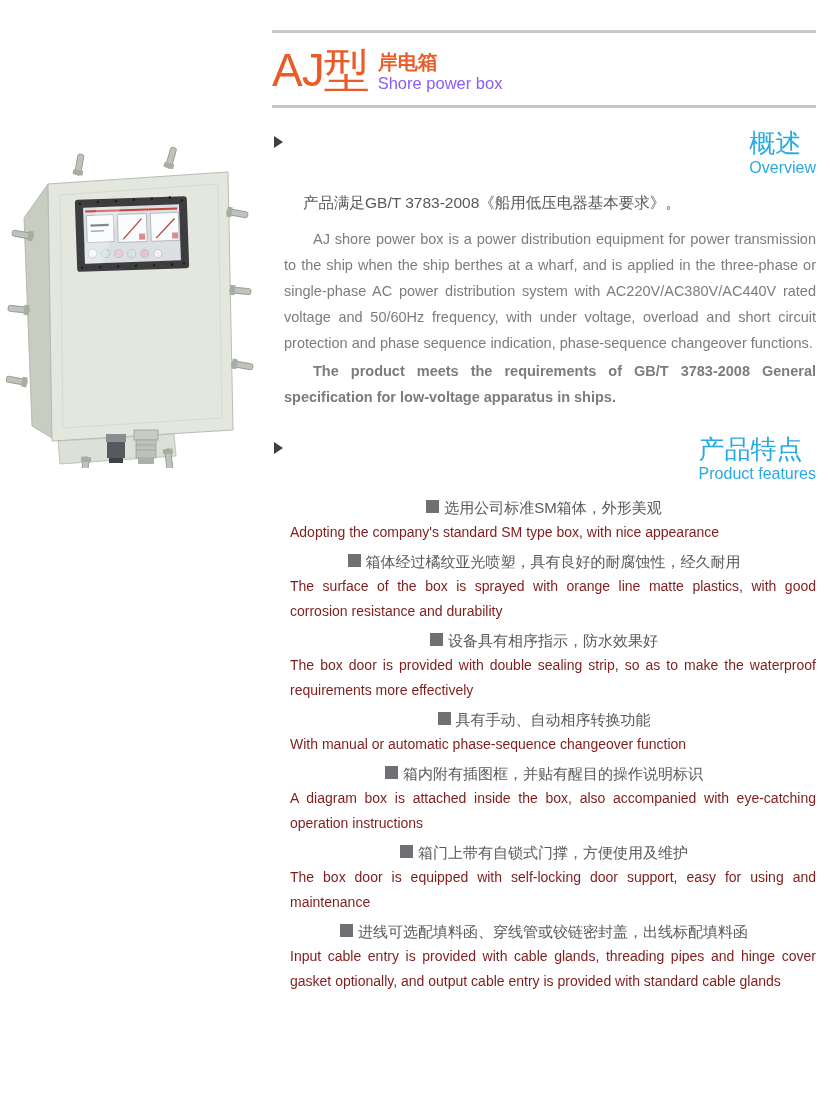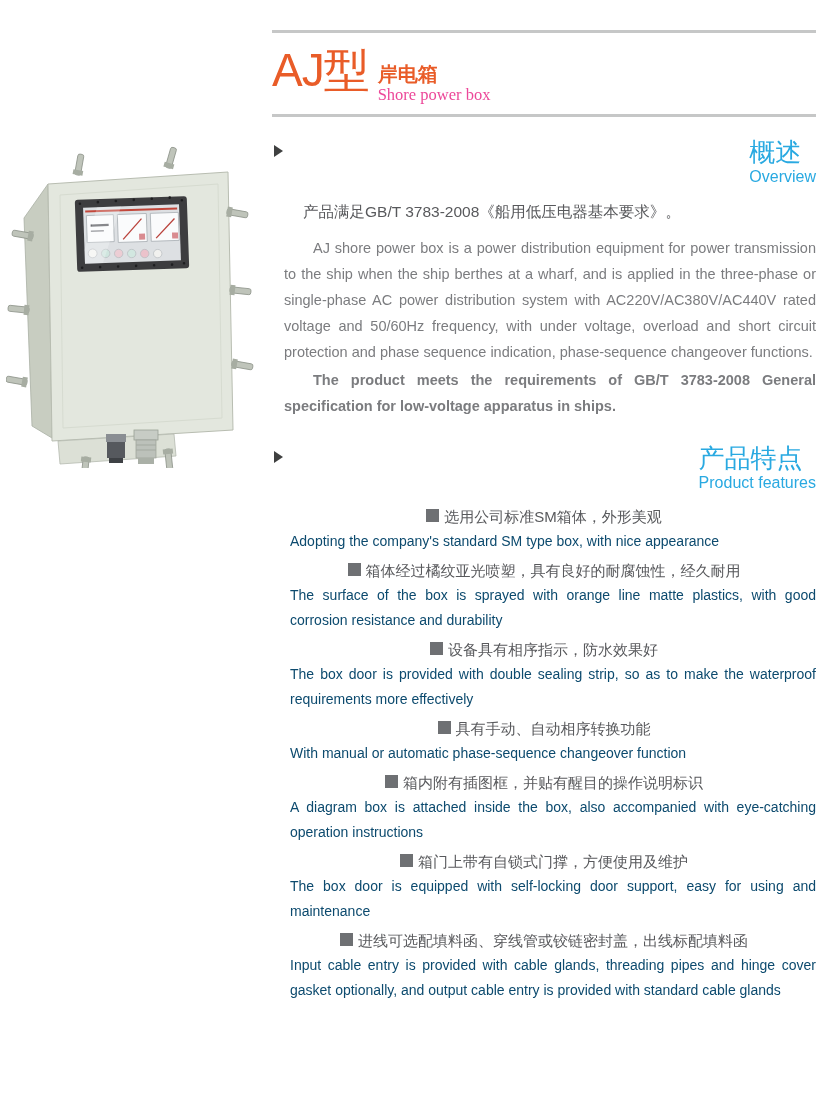--- a/index.html
+++ b/index.html
@@ -11,36 +11,36 @@
     font-family:"Liberation Sans","DejaVu Sans",sans-serif;
   }
   
   .photo-wrap{position:absolute;left:6px;top:138px;width:248px;height:330px;}
   
   .main{position:absolute;left:272px;top:0;width:544px;}
   .rule{height:3px;background:#c6c7c7;border:none;margin:0;}
   .rule-top{margin-top:30px;}
   .title-row{display:flex;align-items:flex-start;padding:11px 0 9px 0;}
   .model{font-size:46px;line-height:52px;color:#e95c28;letter-spacing:-1px;}
-  .subtitle{margin-left:9px;margin-top:19px;font-family:Liberation Serif, serif;}
+  .subtitle{margin-left:9px;margin-top:7px;}
   .subtitle-cn{font-size:20px;line-height:22px;font-weight:bold;color:#e95c28;}
-  .subtitle-en{font-size:16.5px;line-height:20px;color:#ec4899;}
+  .subtitle-en{font-size:16.5px;line-height:20px;color:#8b5cf6;}
   .section-header{display:flex;margin-top:20px;justify-content:space-between;}
   .tri{width:0;height:0;border-left:9px solid #3f4040;border-top:6px solid transparent;border-bottom:6px solid transparent;margin:8px 8px 0 2px;flex-shrink:0;}
   .sec-title-cn{font-size:26px;line-height:30px;font-weight:500;color:#29a9e1;}
   .sec-title-en{font-size:16px;line-height:19px;color:#29a9e1;}
   .cn-para{margin:8px 0 0 0;font-size:15.5px;line-height:31px;color:#58595c;text-align:justify;text-indent:2em;}
   .cn-para.no-gap{margin-top:10px;}
   .en-para{margin:8px 0 0 12px;font-size:14.5px;line-height:26px;color:#7b7c7f;text-align:justify;text-indent:2em;}
   .en-para.follow{margin-top:2px;font-weight:bold;}
   .features-section .section-header{margin-top:24px;}
   .feature-list{margin:14px 0 0 0;padding:0;list-style:none;}
   .feature-cn{display:flex;margin-top:6px;font-size:15px;line-height:21px;color:#58595c;justify-content:center;}
   .bullet-square{width:13px;height:13px;background:#6e7073;margin:3px 5px 0 0;flex-shrink:0;}
-  .feature-en{margin:2px 0 0 18px;font-size:14px;line-height:25px;color:#0c4a6e;text-align:justify;}
+  .feature-en{margin:2px 0 0 18px;font-size:14px;line-height:25px;color:#7f1d1d;text-align:justify;}
 </style>
 </head>
 <body>
 
 <div class="page">
 
   <div class="photo-wrap">
     <svg width="248" height="330" viewBox="0 0 248 330">
 
       <polygon points="18,80 42,46 46,300 26,288" fill="#c8cdc1" stroke="#aab0a4" stroke-width="0.8"></polygon>

